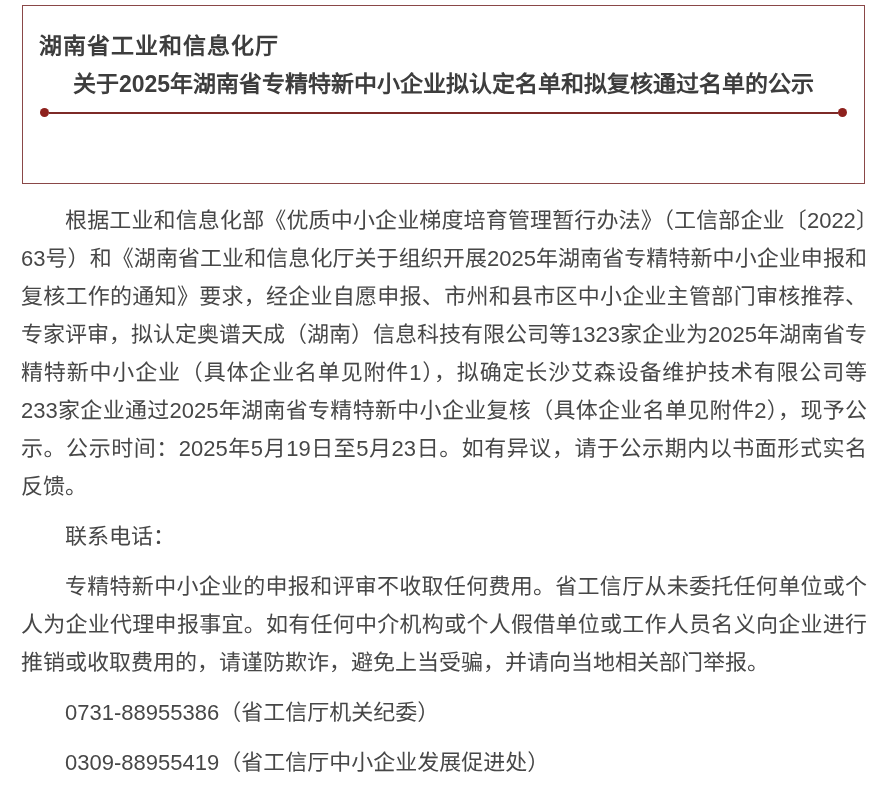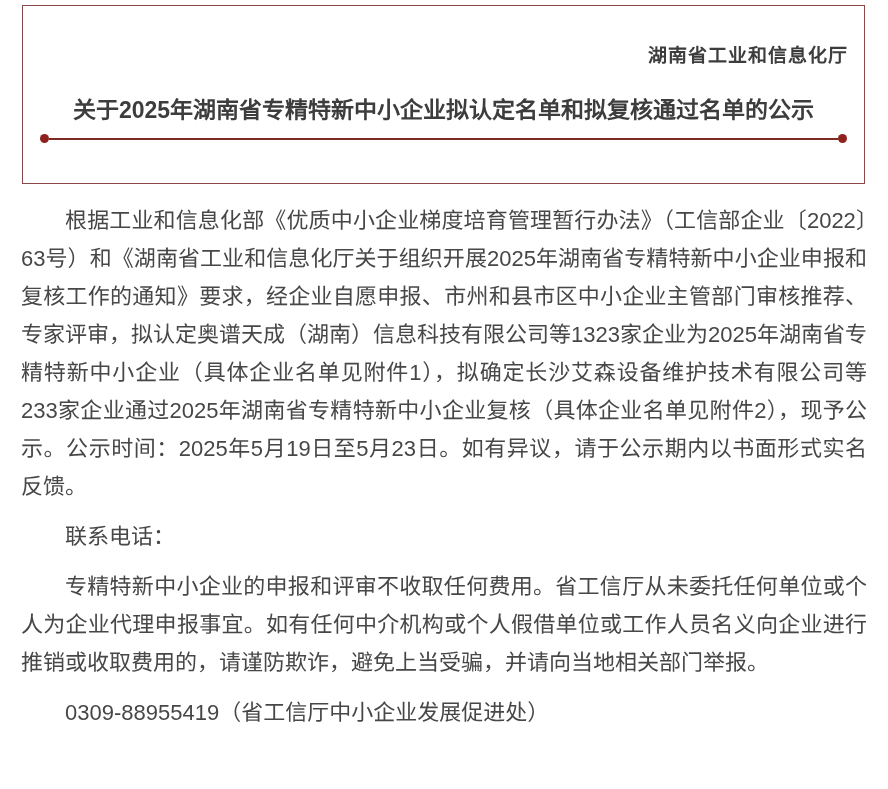--- a/index.html
+++ b/index.html
@@ -19,30 +19,30 @@
   }
   .page{width:888px;height:789px;background:var(--bg);}
   .header-box{
     margin:5px 23px 0 22px;
     height:179px;
     border:1px solid var(--box-border);
     background:var(--bg);
     padding:0 16px;
   }
   .org{
-    margin-top:35px;
-    text-align:right;
-    font-size:19px;
+    margin-top:25px;
+    text-align:left;
+    font-size:23px;
     line-height:30px;
     font-weight:bold;
     color:var(--title-text);
     letter-spacing:1px;
   }
   .title{
-    margin-top:24px;
+    margin-top:8px;
     text-align:center;
     font-size:23px;
     line-height:30px;
     font-weight:bold;
     color:var(--title-text);
   }
   .divider{
     margin:9px 1px 0;
     display:flex;
     align-items:center;
@@ -82,16 +82,17 @@
       <span class="dot"></span>
       <span class="line"></span>
       <span class="dot"></span>
     </div>
   </div>
 
   <div class="content">
     <p>根据工业和信息化部《优质中小企业梯度培育管理暂行办法》（工信部企业〔2022〕63号）和《湖南省工业和信息化厅关于组织开展2025年湖南省专精特新中小企业申报和复核工作的通知》要求，经企业自愿申报、市州和县市区中小企业主管部门审核推荐、专家评审，拟认定奥谱天成（湖南）信息科技有限公司等1323家企业为2025年湖南省专精特新中小企业（具体企业名单见附件1），拟确定长沙艾森设备维护技术有限公司等233家企业通过2025年湖南省专精特新中小企业复核（具体企业名单见附件2），现予公示。公示时间：2025年5月19日至5月23日。如有异议，请于公示期内以书面形式实名反馈。</p>
     <p>联系电话：</p>
     <p>专精特新中小企业的申报和评审不收取任何费用。省工信厅从未委托任何单位或个人为企业代理申报事宜。如有任何中介机构或个人假借单位或工作人员名义向企业进行推销或收取费用的，请谨防欺诈，避免上当受骗，并请向当地相关部门举报。</p>
+    <p>0731-88955386（省工信厅机关纪委）</p>
     <p>0309-88955419（省工信厅中小企业发展促进处）</p>
   </div>
 
 </div>
 
 </body></html>

